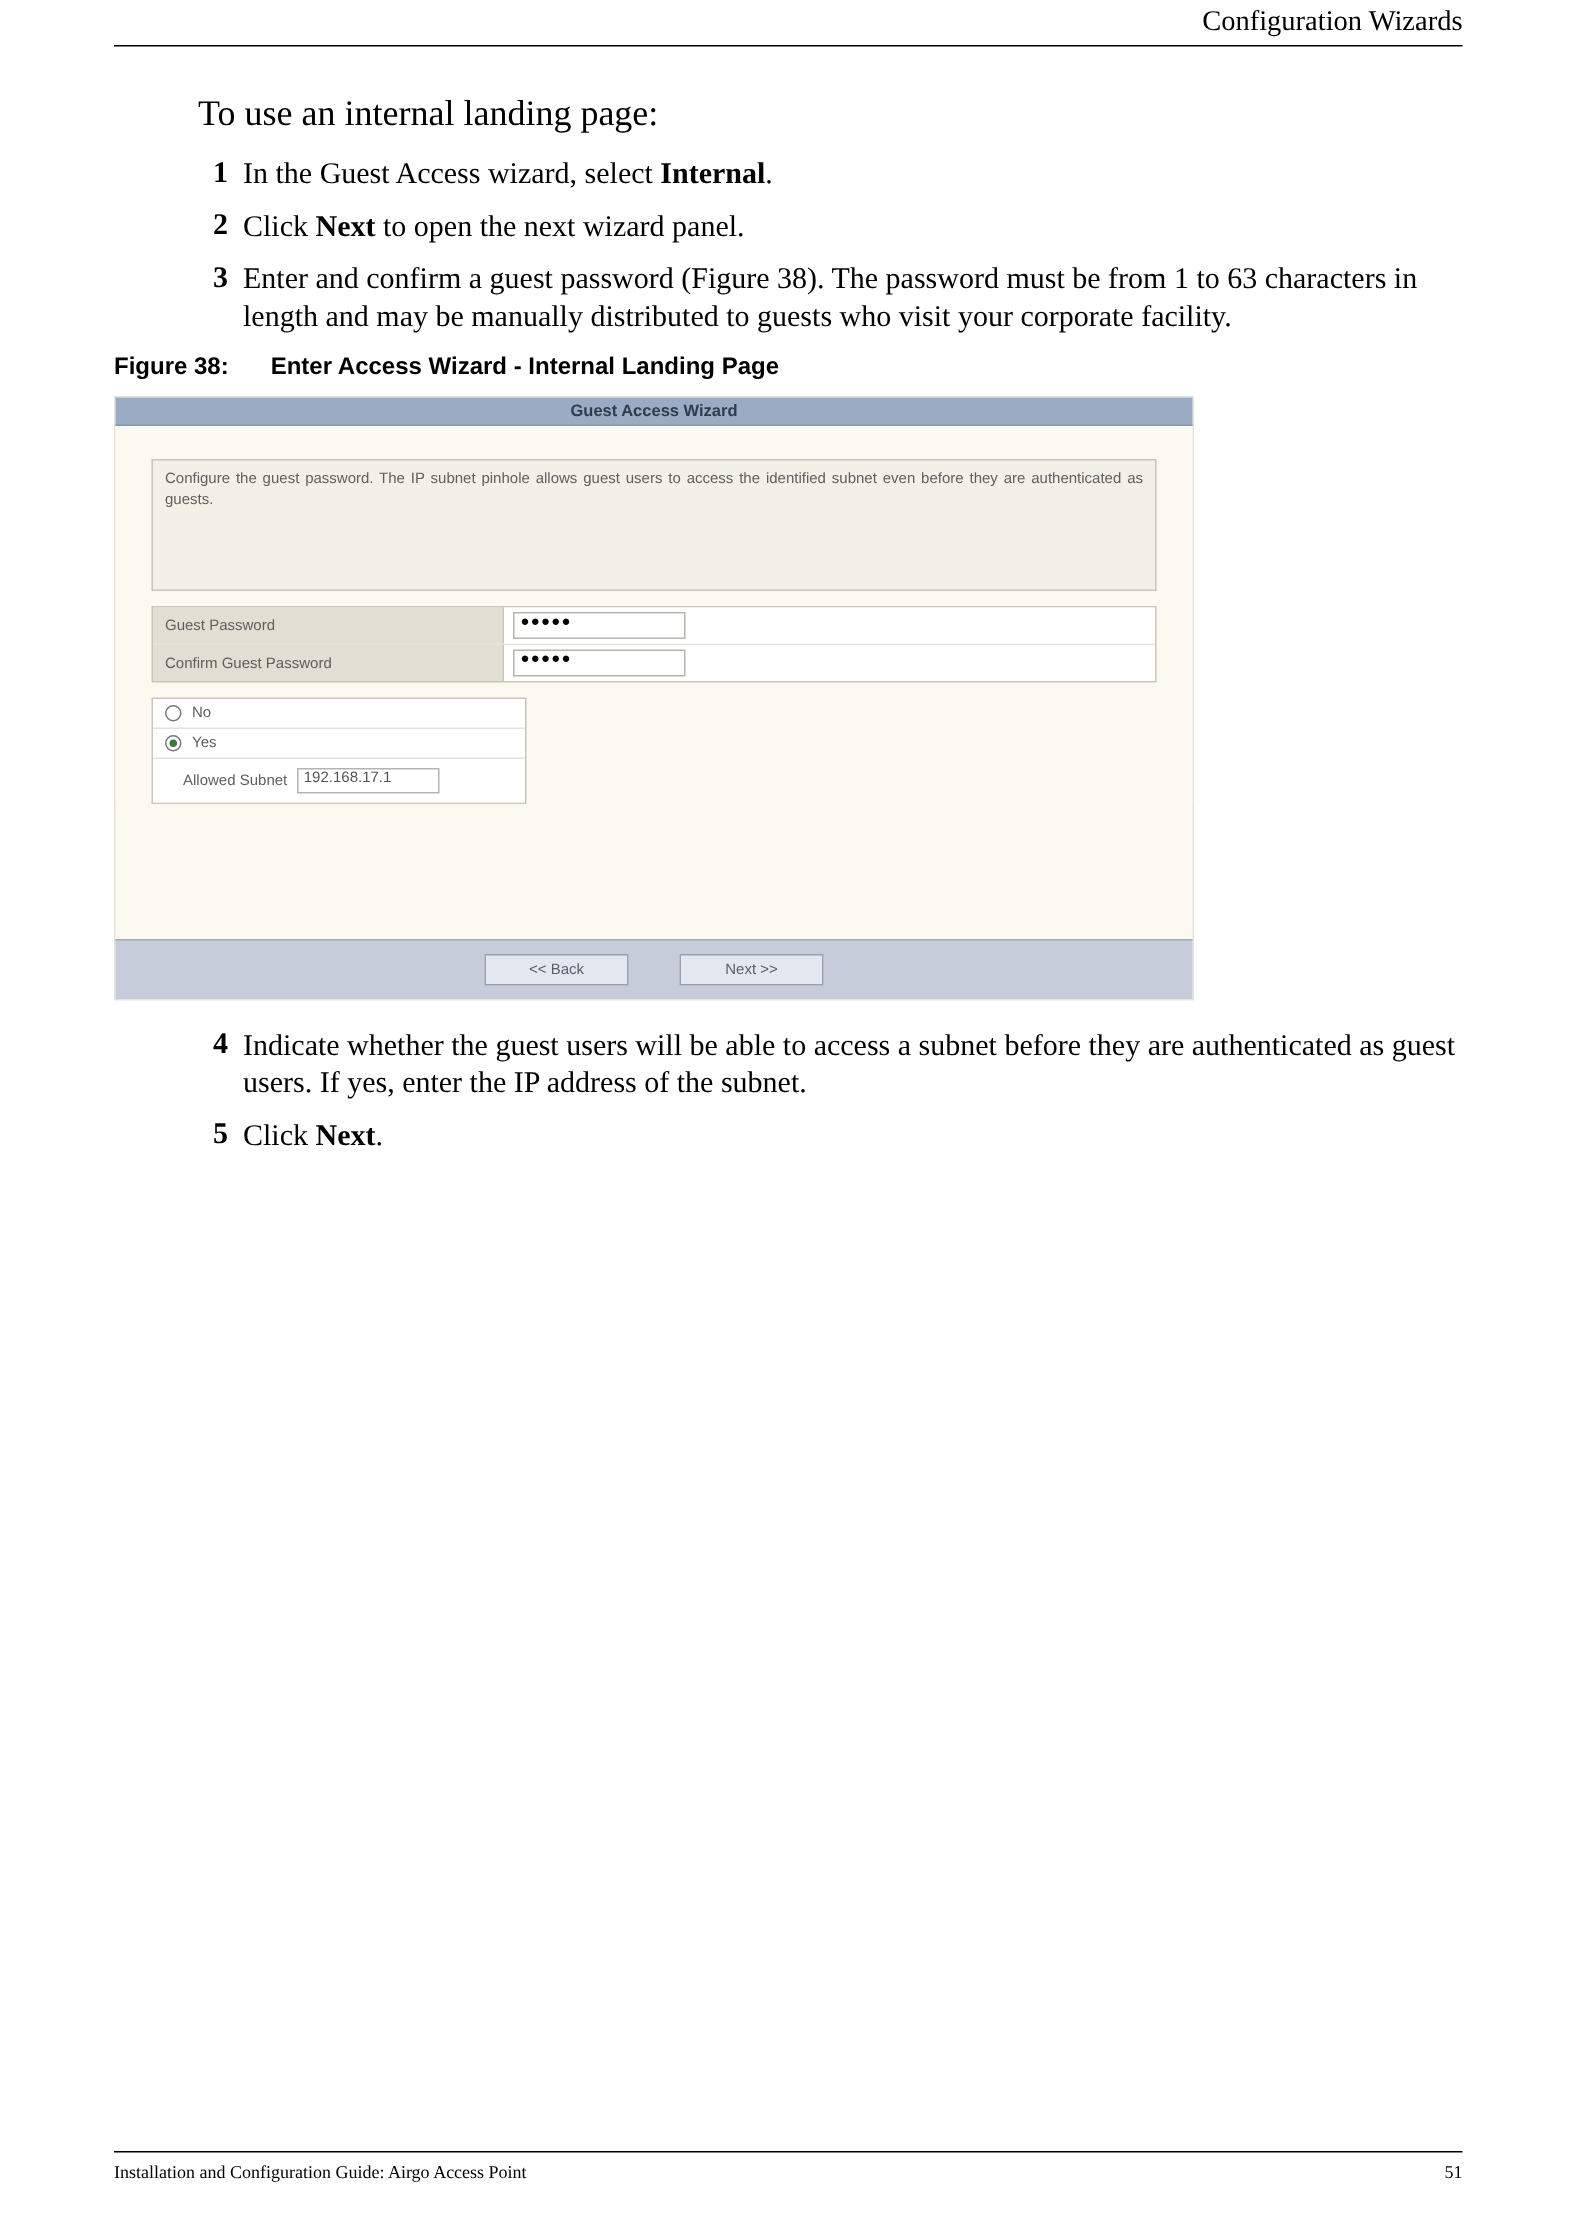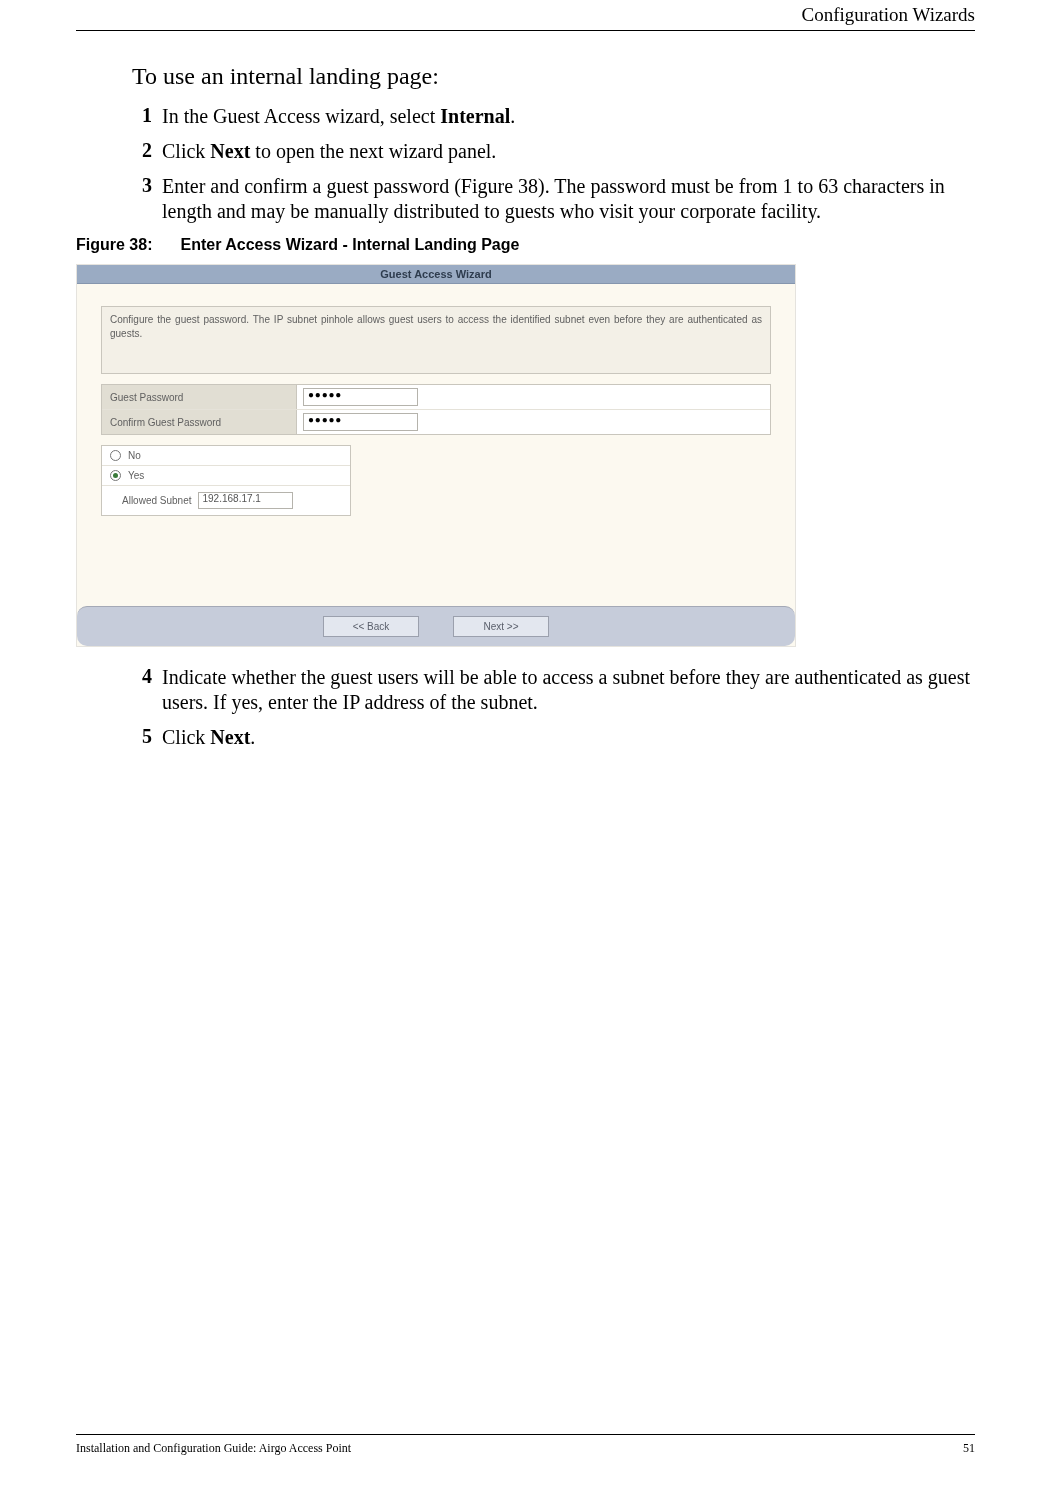--- a/index.html
+++ b/index.html
@@ -79,39 +79,39 @@
       border-bottom: 1px solid #8596ae;
     }
     .wizard-body {
       padding: 22px 24px 0 24px;
       background: #fcf9f0;
     }
     .desc-box {
       border: 1px solid #c9c6bd;
       background: #f3f0e7;
       padding: 6px 8px;
-      height: 68px;
+      height: 88px;
       font-size: 10px;
       line-height: 1.35;
       text-align: justify;
       color: #606060;
     }
     .form-table {
       margin-top: 10px;
       border: 1px solid #c9c6bd;
       width: 100%;
     }
     .form-row-group {
       display: flex;
       border-bottom: 1px solid #e5e2d9;
     }
     .form-row-group:last-child { border-bottom: none; }
     .form-label-cell {
       background: #e1ded3;
-      width: 195px;
+      width: 234px;
       padding: 5px 8px;
       font-size: 10px;
       color: #606060;
       border-right: 1px solid #c9c6bd;
       display: flex;
       align-items: center;
     }
     .form-input-cell {
       background: #fff;
       flex: 1;
@@ -185,21 +185,20 @@
     }
     .wizard-footer {
       background: #c6ccda;
       border-top: 1px solid #a4a9b6;
       height: 40px;
       display: flex;
       align-items: center;
       justify-content: center;
       gap: 34px;
       margin-top: 90px;
-      border-radius: 10px;
     }
     .wizard-btn {
       background: #e3e7ef;
       border: 1px solid #9ba0ad;
       color: #5a5f6b;
       font-size: 10px;
       width: 96px;
       height: 21px;
       display: flex;
       align-items: center;

